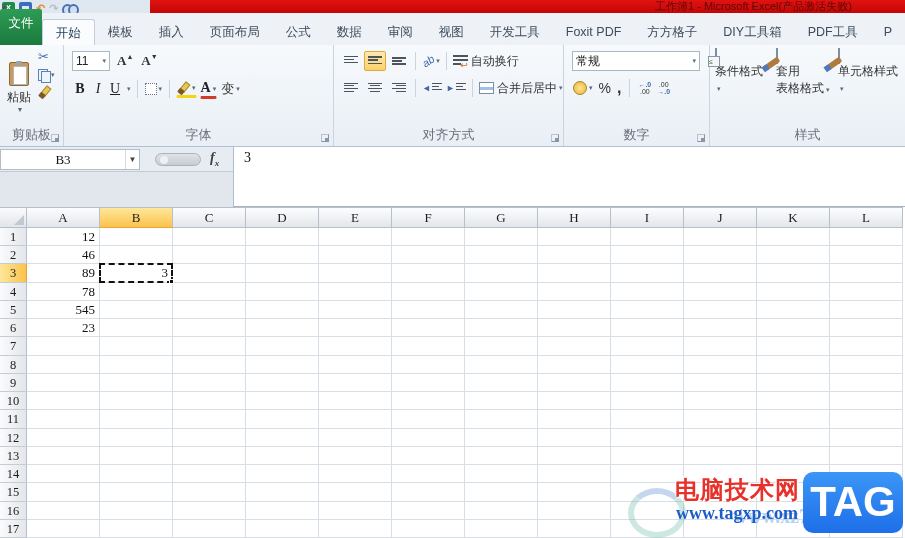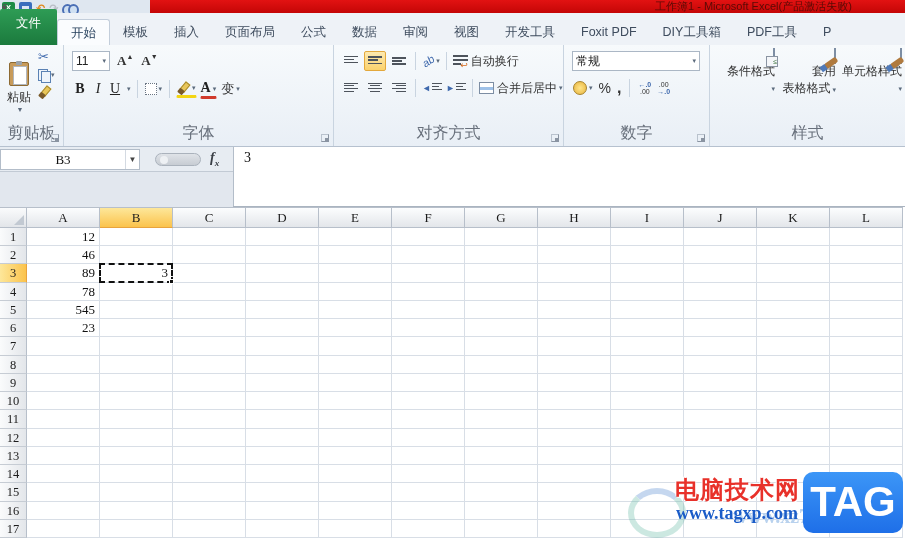--- a/index.html
+++ b/index.html
@@ -24,21 +24,21 @@
 
   
   .tabrow { position:absolute; left:0; top:13px; width:905px; height:32px; background:#eef2f7; display:flex; align-items:flex-end; }
   .tab { height:26px; line-height:26px; padding:0 13px; font-size:12.5px; color:#3e4c5e; white-space:nowrap; cursor:default; }
   .tab.file { background:linear-gradient(#2e9c55,#1b7a3d); color:#fff; width:57px; text-align:center; padding:0; height:36px; line-height:28px; border-radius:2px 2px 0 0; }
   .tab.active { background:#fafcfe; border:1px solid #c3cedb; border-bottom:none; border-radius:3px 3px 0 0; color:#1f3a57; }
 
   
   .ribbon { position:absolute; left:0; top:45px; width:905px; height:102px; background:linear-gradient(#f7fafc,#e9eff6); border-bottom:1px solid #b6c1cf; }
   .rgroup { position:absolute; top:0; height:101px; border-right:1px solid #c9d4e0; }
-  .glabel { position:absolute; bottom:2px; left:0; right:0; text-align:center; font-size:16px; color:#68707c; }
+  .glabel { position:absolute; bottom:2px; left:0; right:0; text-align:center; font-size:13px; color:#68707c; }
   .launcher { position:absolute; bottom:4px; right:4px; width:8px; height:8px; border:1px solid #8a94a2; border-top-color:#b9c2cd; border-left-color:#b9c2cd; }
   .launcher:after { content:""; position:absolute; right:0; bottom:0; width:3px; height:3px; background:#8a94a2; }
 
   .btn { display:inline-flex; align-items:center; justify-content:center; border:1px solid transparent; border-radius:2px; cursor:default; }
   .btn.sel { background:linear-gradient(#fde9b0,#fbd26d); border-color:#e3a83c; }
   .ddarrow { font-size:7px; color:#5b6a7c; margin-left:2px; }
 
   
   .paste-big { position:absolute; left:4px; top:4px; width:30px; height:74px; text-align:center; }
   .clipboard-ic { width:20px; height:24px; margin:2px auto 3px; background:#c89b5a; border:1px solid #8d6a33; border-radius:2px; position:relative; }
@@ -88,21 +88,21 @@
   
   .num-row1 { position:absolute; left:8px; top:6px; }
   .num-row2 { position:absolute; left:8px; top:33px; display:flex; align-items:center; gap:4px; }
   .coin-ic { width:14px; height:14px; border-radius:50%; background:radial-gradient(#ffe58a,#e7b33c); border:1px solid #a8842d; position:relative; }
   .coin-ic:before { content:""; position:absolute; left:-4px; top:3px; width:10px; height:10px; border-radius:50%; background:#7ea7d8; z-index:-1; }
   .pct { font-size:14px; color:#333; } .comma { font-size:16px; font-weight:bold; }
   .dec { display:flex; flex-direction:column; font-size:7px; line-height:7px; color:#333; text-align:center; }
   .dec b { color:#3f69ad; }
 
   
-  .style-btn { position:absolute; top:4px; width:60px; text-align:right; font-size:12px; color:#333; }
+  .style-btn { position:absolute; top:4px; width:60px; text-align:left; font-size:12px; color:#333; }
   .style-ic { width:26px; height:22px; margin:1px auto 3px; border:1px solid #7d8ea4; background:#fff; position:relative; }
   .cf-ic { background:linear-gradient(90deg,#fff 20%,#d8433b 20%,#d8433b 45%,#fff 45%,#fff 55%,#4472c4 55%,#4472c4 80%,#fff 80%); }
   .cf-badge { position:absolute; right:-4px; bottom:-4px; width:12px; height:11px; background:#f4f6f9; border:1px solid #8a94a2; font-size:7px; line-height:10px; color:#2d6a2d; }
   .tbl-ic { background:repeating-linear-gradient(#aecbf0 0 5px,#fff 5px 6px); }
   .cs-ic { background:#fff; } .cs-ic:before { content:""; position:absolute; inset:3px 3px 6px 3px; background:#9ec1e8; }
   .sbrush { position:absolute; right:-3px; bottom:-3px; width:14px; height:6px; background:#b07a3e; border-radius:2px; transform:rotate(-35deg); }
   .sbrush:before { content:""; position:absolute; left:-5px; top:0; width:6px; height:6px; background:#4f79b8; }
 
   
   .fbar { position:absolute; left:0; top:147px; width:905px; height:60px; background:#e7ecf2; border-bottom:1px solid #aab4c0; }
@@ -166,20 +166,21 @@
       <div class="tab active">开始</div>
       <div class="tab">模板</div>
       <div class="tab">插入</div>
       <div class="tab">页面布局</div>
       <div class="tab">公式</div>
       <div class="tab">数据</div>
       <div class="tab">审阅</div>
       <div class="tab">视图</div>
       <div class="tab">开发工具</div>
       <div class="tab">Foxit PDF</div>
+      <div class="tab">方方格子</div>
       <div class="tab">DIY工具箱</div>
       <div class="tab">PDF工具</div>
       <div class="tab">P</div>
     </div>
 
   <div class="ribbon">
 
     <div class="rgroup" style="left:0;width:64px;">
       <div class="paste-big btn" style="flex-direction:column;">
         <span class="clipboard-ic"></span>

